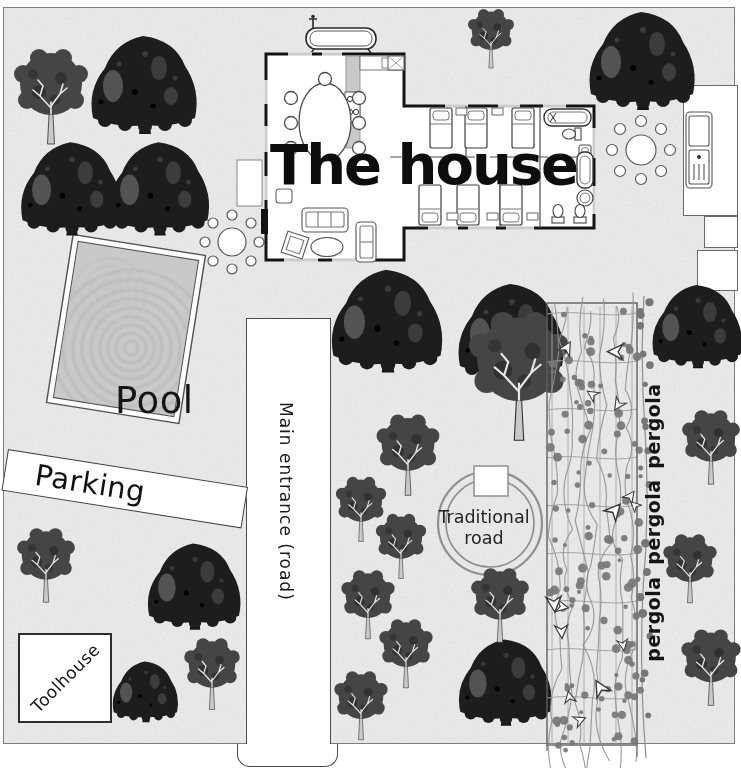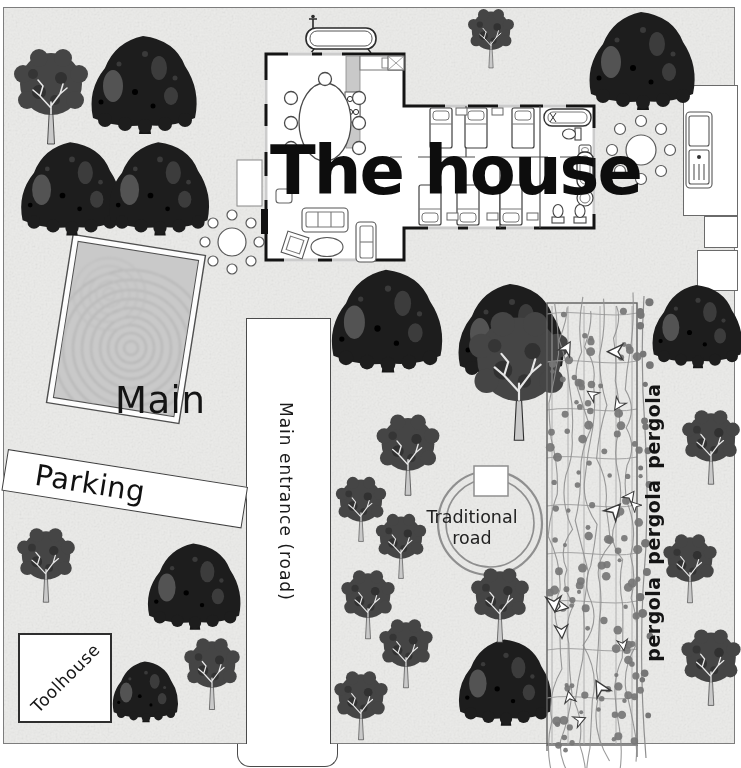--- a/index.html
+++ b/index.html
@@ -21,24 +21,24 @@
     display:flex;align-items:center;justify-content:center;}
   #toolhouse .lbl{font-size:17px;color:#161616;transform:rotate(-45deg);white-space:nowrap;letter-spacing:.5px;}
   .kbox{border:1.3px solid #6a6a6a;}
   #kbox1{left:683px;top:85px;width:55px;height:131px;}
   #kbox2{left:704px;top:216px;width:34px;height:32px;}
   #kbox3{left:697px;top:250px;width:41px;height:41px;}
   
   #plan-svg{position:absolute;left:0;top:0;width:741px;height:768px;z-index:3;pointer-events:none;}
   
   .maplabel{position:absolute;color:#111;z-index:5;white-space:nowrap;}
-  #house-label{left:270px;top:132px;font-size:67px;font-weight:700;letter-spacing:-2px;color:#0d0d0d;}
+  #house-label{left:270px;top:132px;font-size:56px;font-weight:700;letter-spacing:-2px;color:#0d0d0d;}
   #pool-label{left:115px;top:379px;font-size:37px;letter-spacing:.5px;color:#141414;}
   #road-label{left:276px;top:402px;writing-mode:vertical-rl;font-size:17px;letter-spacing:1px;color:#1a1a1a;}
-  #sweep-label{left:424px;top:507px;width:96px;text-align:center;font-size:17.5px;line-height:21px;
+  #sweep-label{left:436px;top:507px;width:96px;text-align:center;font-size:17.5px;line-height:21px;
     color:#222;white-space:normal;}
   .pergola-label{width:86px;height:22px;text-align:center;font-size:19px;font-weight:700;
     color:#141414;transform:rotate(-90deg);letter-spacing:.5px;}
   #pergola-label-0{left:610px;top:415px;}
   #pergola-label-1{left:610px;top:511px;}
   #pergola-label-2{left:610px;top:608px;}
 </style>
 </head>
 <body>
 
@@ -503,21 +503,21 @@
         <path d="M0,-4 Q2,0 5,6 L0,3 L-5,6 Q-2,0 0,-4 Z" transform="translate(631.1477587223053,495.1455682516098) rotate(36.27664089202881) scale(1.175617727637291)" fill="#fff" stroke="#3a3a3a" stroke-width="0.9"></path>
         <path d="M0,-4 Q2,0 5,6 L0,3 L-5,6 Q-2,0 0,-4 Z" transform="translate(569.201521396637,695.5868412554264) rotate(349.28940296173096) scale(1.1434839606285094)" fill="#fff" stroke="#3a3a3a" stroke-width="0.9"></path>
         <path d="M0,-4 Q2,0 5,6 L0,3 L-5,6 Q-2,0 0,-4 Z" transform="translate(633.8896968364716,504.6096736192703) rotate(314.1640520095825) scale(1.0235679984092712)" fill="#fff" stroke="#3a3a3a" stroke-width="0.9"></path>
         <path d="M0,-4 Q2,0 5,6 L0,3 L-5,6 Q-2,0 0,-4 Z" transform="translate(581.3346723914146,719.5137643814087) rotate(66.51912689208984) scale(1.151830217242241)" fill="#fff" stroke="#3a3a3a" stroke-width="0.9"></path>
         <path d="M0,-4 Q2,0 5,6 L0,3 L-5,6 Q-2,0 0,-4 Z" transform="translate(561.6416666507721,633.2481224834919) rotate(176.49149894714355) scale(1.3298708200454712)" fill="#fff" stroke="#3a3a3a" stroke-width="0.9"></path>
         <path d="M0,-4 Q2,0 5,6 L0,3 L-5,6 Q-2,0 0,-4 Z" transform="translate(613.530918598175,351.78611636161804) rotate(270.51937222480774) scale(1.5181524157524109)" fill="#fff" stroke="#3a3a3a" stroke-width="0.9"></path>
       </g>
   </svg>
 
   <div id="house-label" class="maplabel">The house</div>
-  <div id="pool-label" class="maplabel">Main</div>
+  <div id="pool-label" class="maplabel">Pool</div>
   <div id="road-label" class="maplabel">Main entrance (road)</div>
   <div id="sweep-label" class="maplabel">
     <span>Traditional</span><br>
     <span>road</span>
   </div>
   <div id="pergola-label-0" class="maplabel pergola-label">pergola</div>
   <div id="pergola-label-1" class="maplabel pergola-label">pergola</div>
   <div id="pergola-label-2" class="maplabel pergola-label">pergola</div>
 </div>
 

